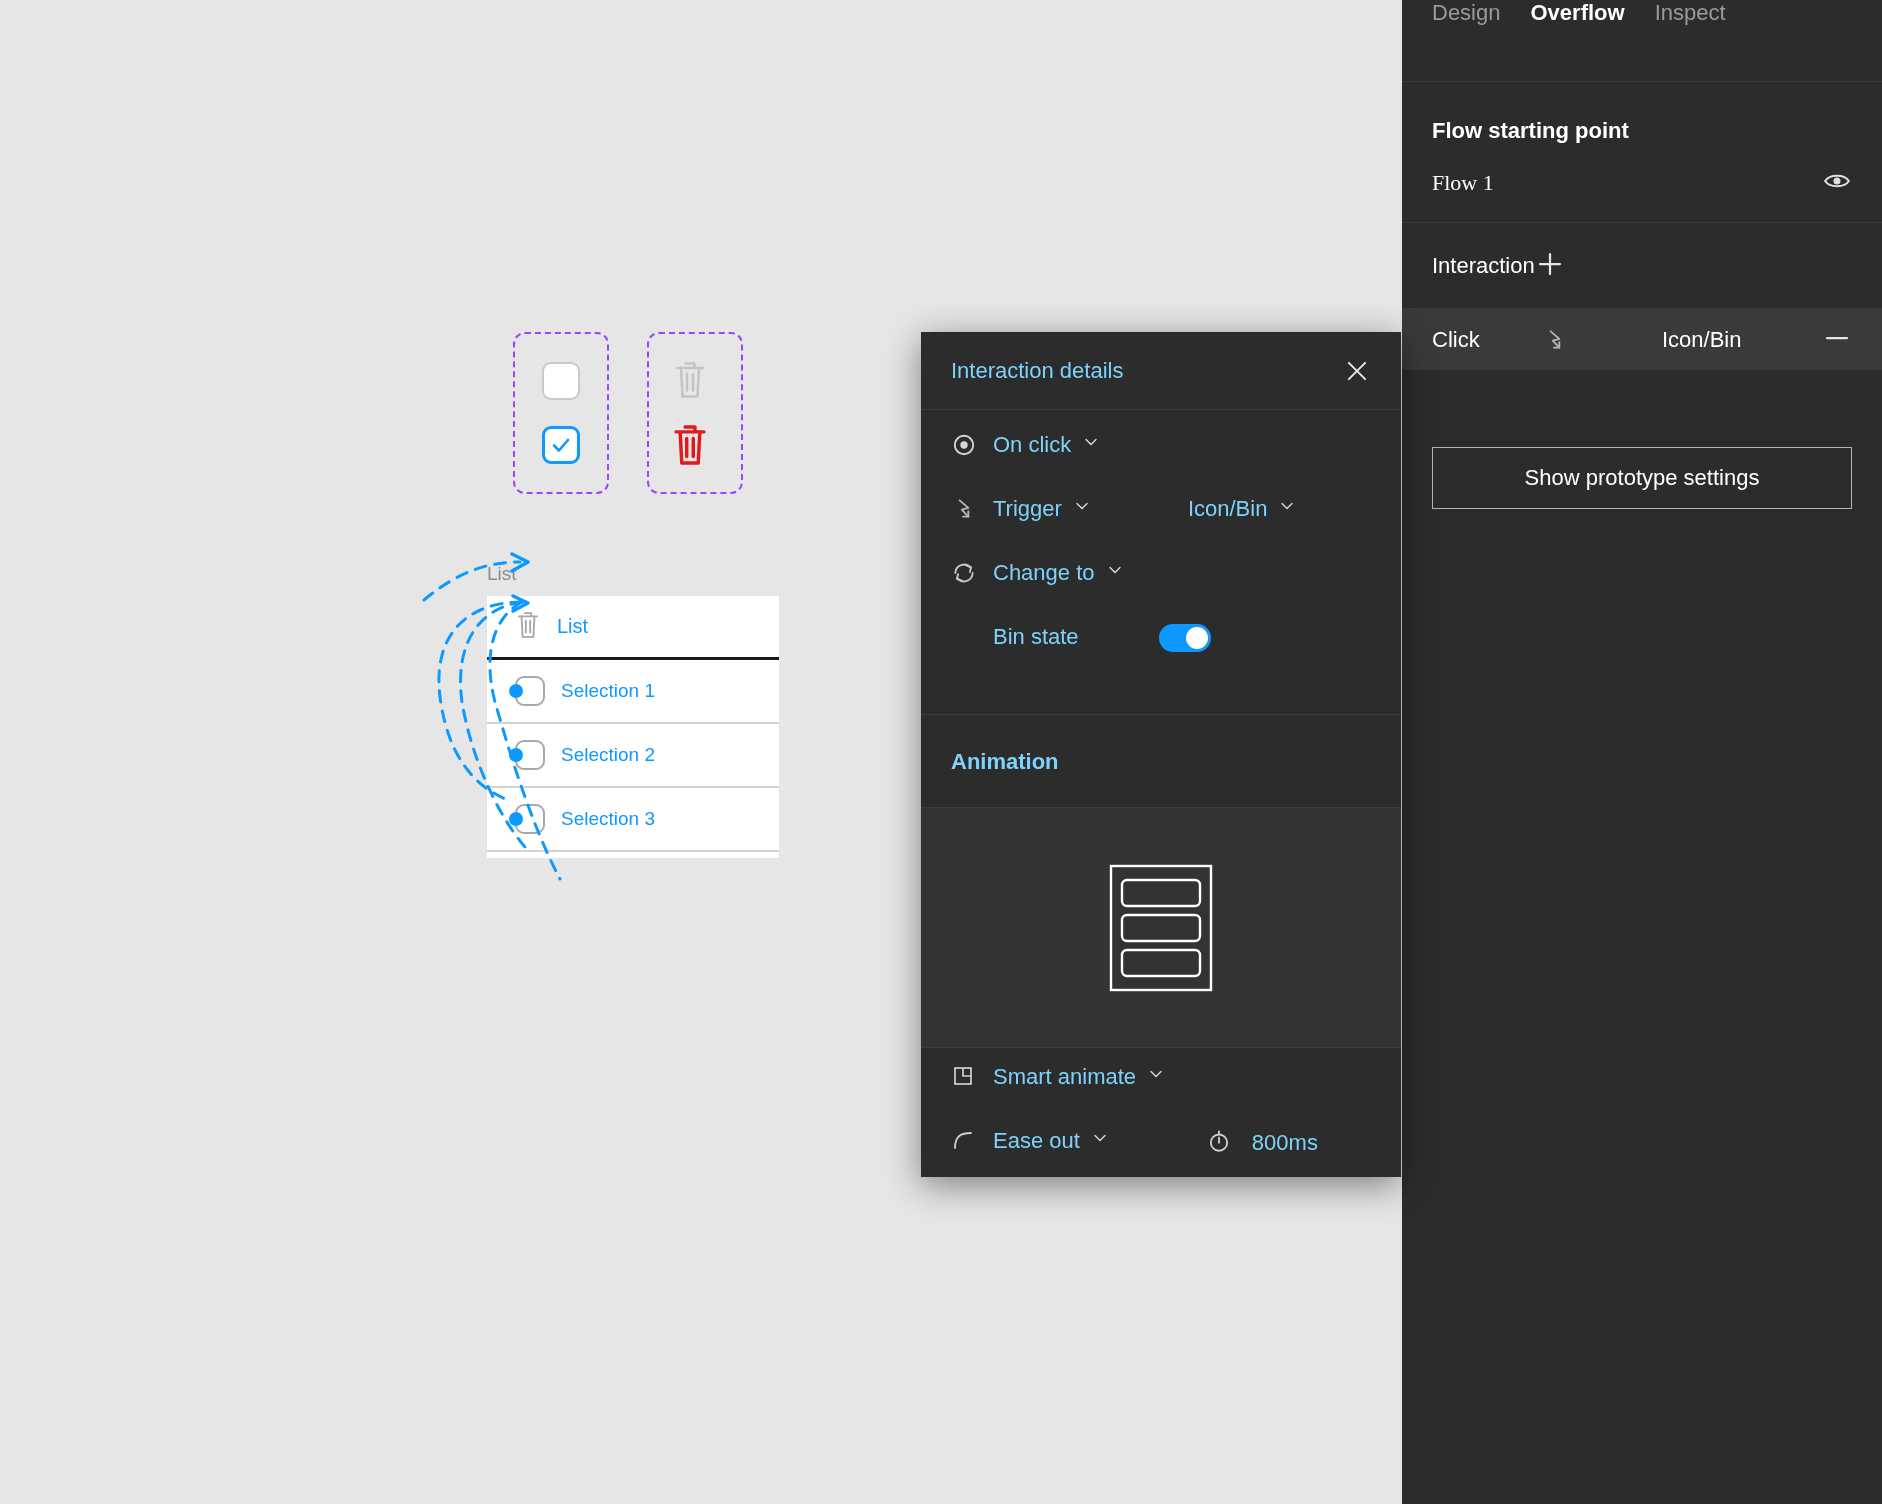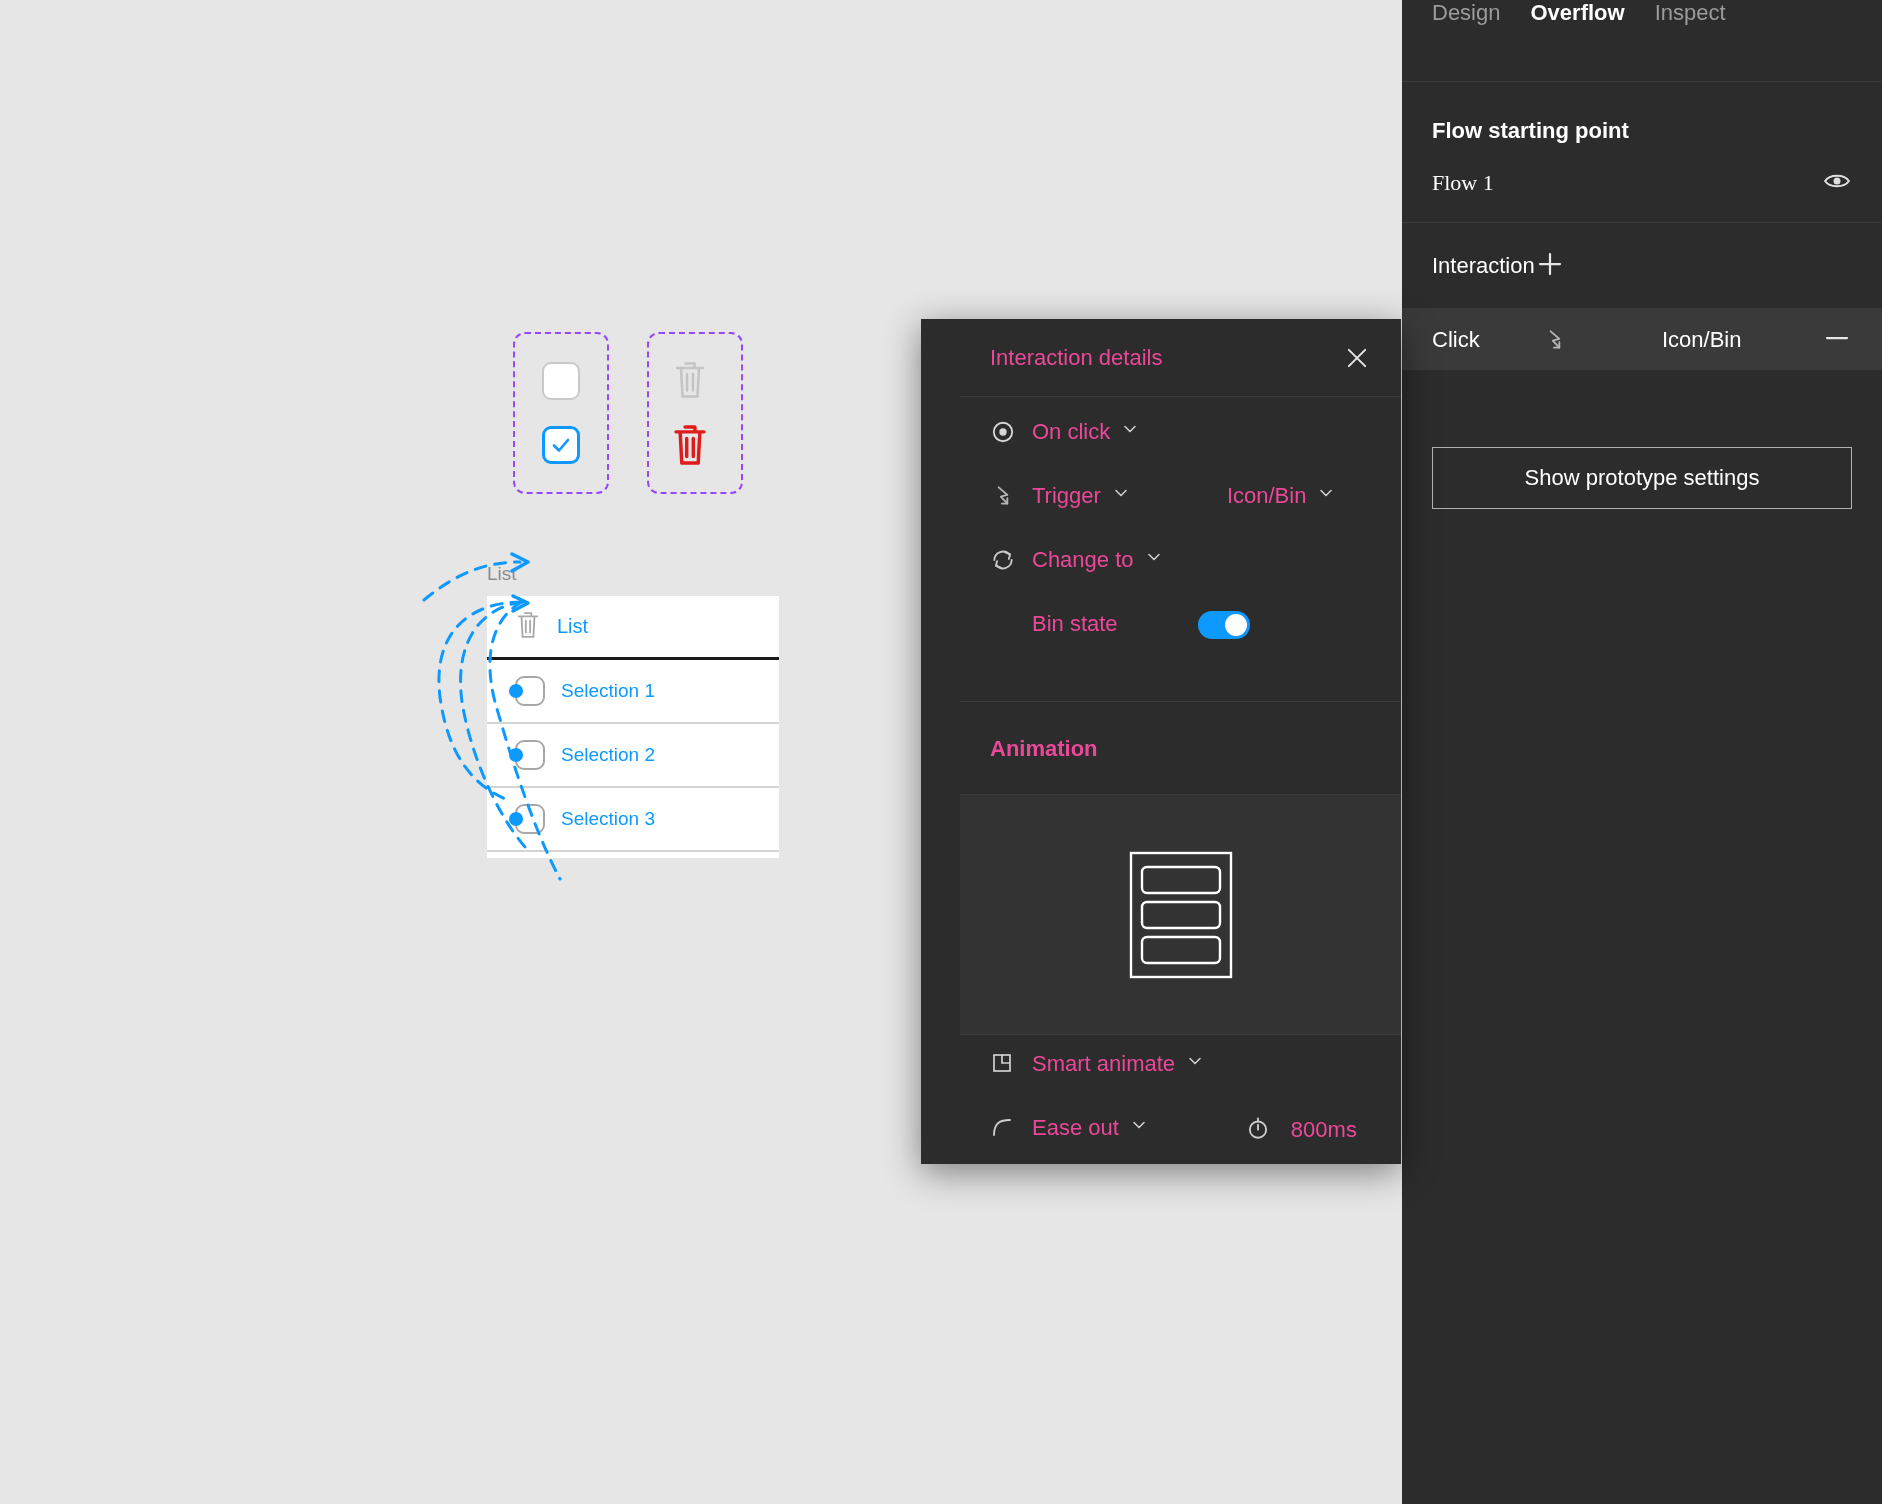--- a/index.html
+++ b/index.html
@@ -163,26 +163,25 @@
     cursor: pointer;
     width: calc(100% - 60px);
   }
   .sb-spacer { height: 36px; }
 
   .dropdown-chev { margin-left: 10px; display: inline-flex; vertical-align: middle; }
 
   
   .modal {
     position: absolute;
-    left: 921px; top: 319px;
+    left: 921px; top: 332px;
     width: 480px; height: 845px;
     background: #2c2c2c;
     box-shadow: 0 8px 34px rgba(0,0,0,0.45);
-    color: #ec4899;
-    padding-left: 39px;
+    color: #7dd3fc;
   }
   .modal-header {
     height: 78px;
     display: flex; align-items: center;
     padding: 0 30px;
     border-bottom: 1px solid #3c3c3c;
   }
   .modal-title { font-size: 22px; flex: 1; }
   .modal-close { cursor: pointer; display: flex; }
 

